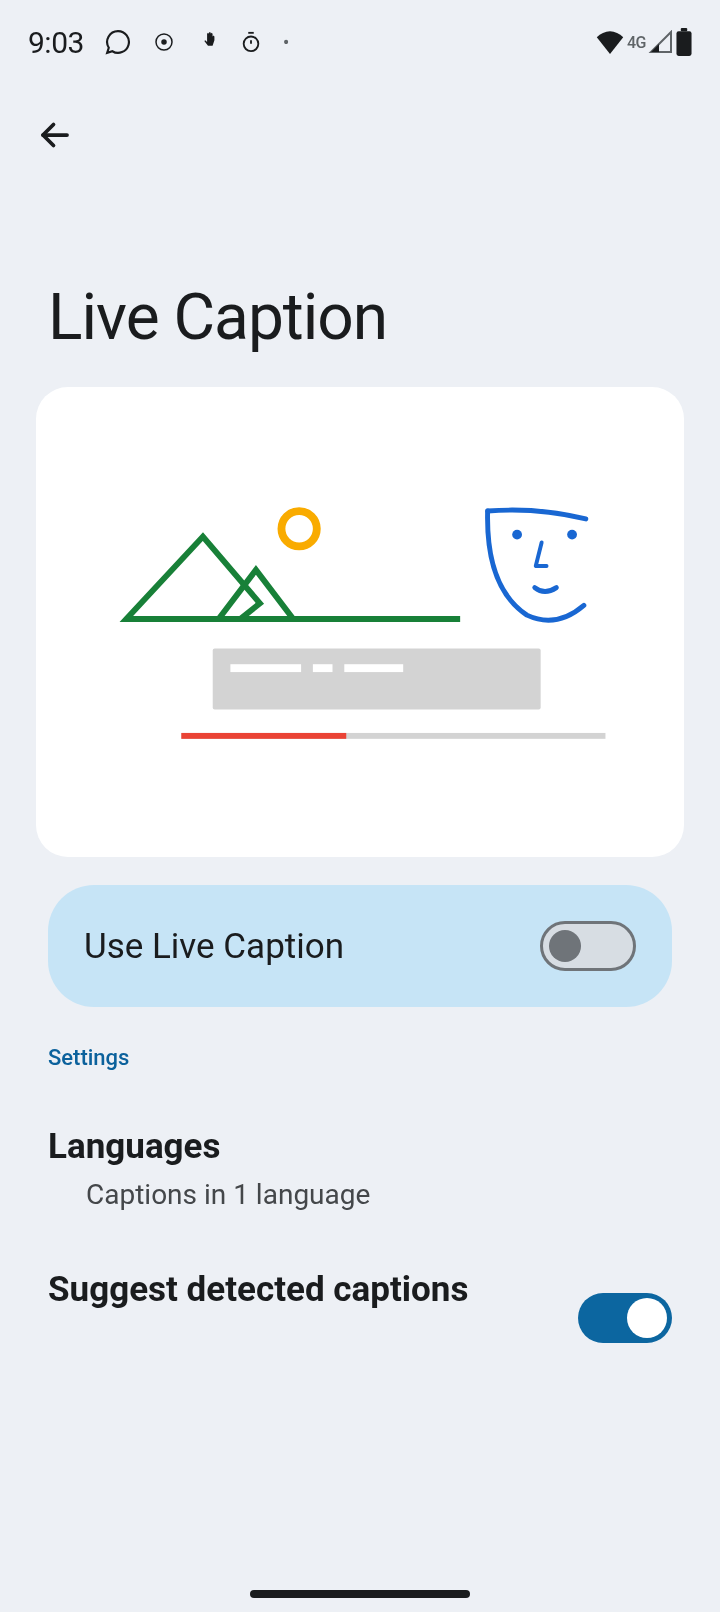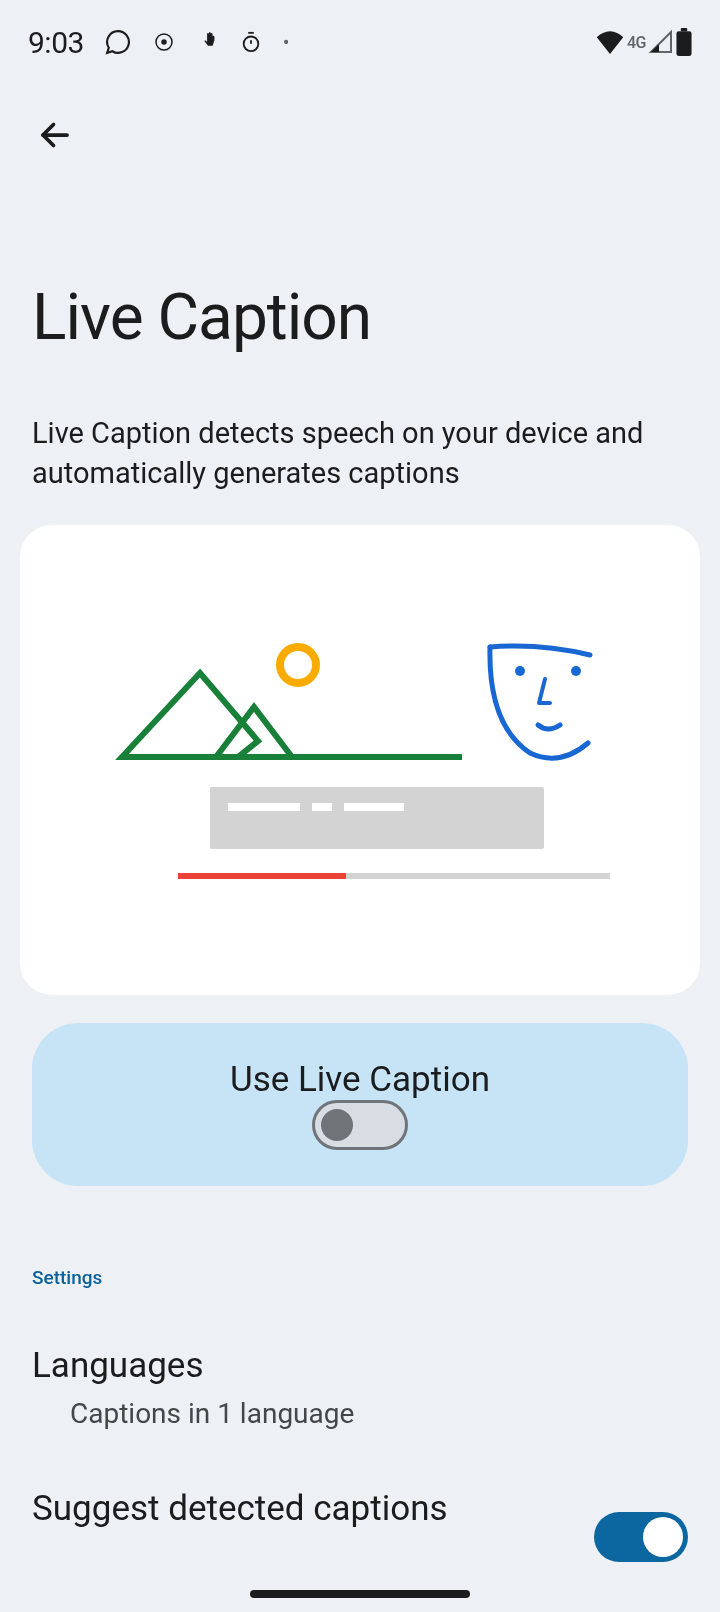--- a/index.html
+++ b/index.html
@@ -53,21 +53,21 @@
 .back-button {
   margin: 40px 0 0 30px;
   width: 50px;
   height: 50px;
   display: flex;
   align-items: center;
   justify-content: center;
   cursor: pointer;
 }
 .content {
-  padding: 0 32px;
+  padding: 0 48px;
 }
 .page-title {
   font-size: 64px;
   font-weight: 400;
   color: #1a1c1e;
   margin-top: 120px;
   letter-spacing: -1px;
 }
 .description {
   font-size: 29px;
@@ -88,21 +88,20 @@
 }
 .main-toggle-card {
   background: #c6e4f6;
   border-radius: 46px;
   margin-top: 28px;
   padding: 36px 36px 36px 36px;
   display: flex;
   align-items: center;
   justify-content: space-between;
   cursor: pointer;
-  flex-direction: column;
 }
 .main-toggle-label {
   font-size: 35px;
   color: #1a1c1e;
   font-weight: 400;
 }
 .toggle-off {
   width: 96px;
   height: 50px;
   background: #d7dde3;
@@ -114,40 +113,40 @@
   content: '';
   position: absolute;
   left: 6px;
   top: 6px;
   width: 32px;
   height: 32px;
   background: #6f7479;
   border-radius: 50%;
 }
 .section-header {
-  font-size: 19px;
+  font-size: 22px;
   color: #0b619c;
-  margin-top: 80px;
+  margin-top: 38px;
   font-weight: 500;
 }
 .setting-item {
   margin-top: 56px;
   cursor: pointer;
   display: flex;
   align-items: flex-start;
   justify-content: space-between;
   gap: 20px;
 }
 .setting-text {
   flex: 1;
 }
 .setting-title {
   font-size: 35px;
   color: #1a1c1e;
-  font-weight: 400;
+  font-weight: 700;
 }
 .setting-subtitle {
   font-size: 28px;
   color: #44474a;
   margin-top: 10px;
   line-height: 1.3;
   margin-left: 38px;
 }
 .toggle-on {
   width: 94px;
@@ -234,21 +233,20 @@
 
 <div class="back-button">
   <svg width="36" height="36" viewBox="0 0 24 24" fill="none" stroke="#1a1c1e" stroke-width="2.5" stroke-linecap="round" stroke-linejoin="round">
     <line x1="20" y1="12" x2="4" y2="12"></line>
     <polyline points="11 5 4 12 11 19"></polyline>
   </svg>
 </div>
 
 <div class="content">
   <h1 class="page-title">Live Caption</h1>
-  <p class="description">Live Caption detects speech on your device and automatically generates captions</p>
 
   <div class="illustration-card">
     <svg width="100%" height="100%" viewBox="0 0 660 470">
 
       <circle cx="268" cy="140" r="18" fill="none" stroke="#f9ab00" stroke-width="8"></circle>
 
       <path d="M 92 232 L 170 148 L 228 216 L 208 232 Z" fill="none" stroke="#188038" stroke-width="6" stroke-linejoin="miter"></path>
       <path d="M 186 232 L 224 182 L 262 232" fill="none" stroke="#188038" stroke-width="6" stroke-linejoin="miter"></path>
       <line x1="92" y1="232" x2="432" y2="232" stroke="#188038" stroke-width="6"></line>
 

